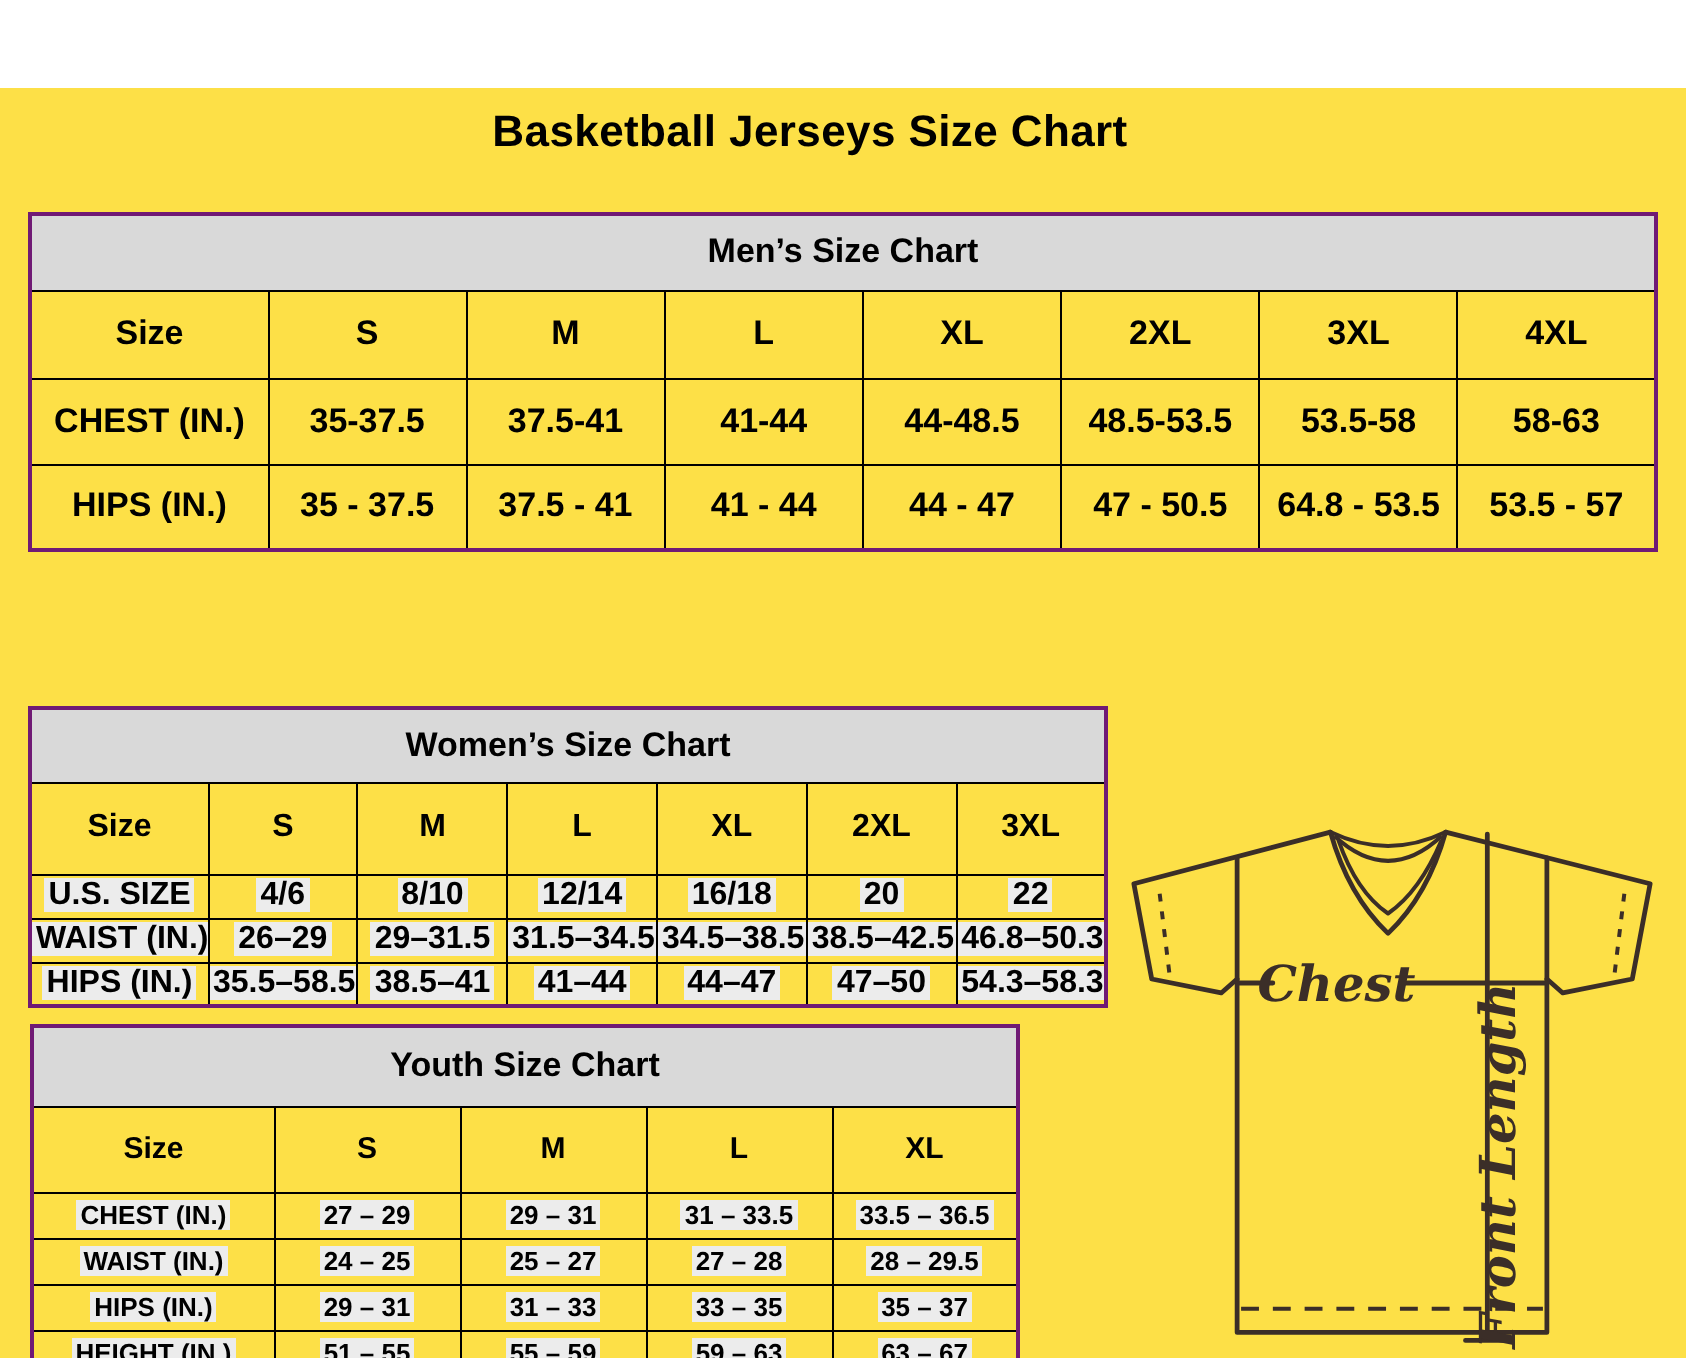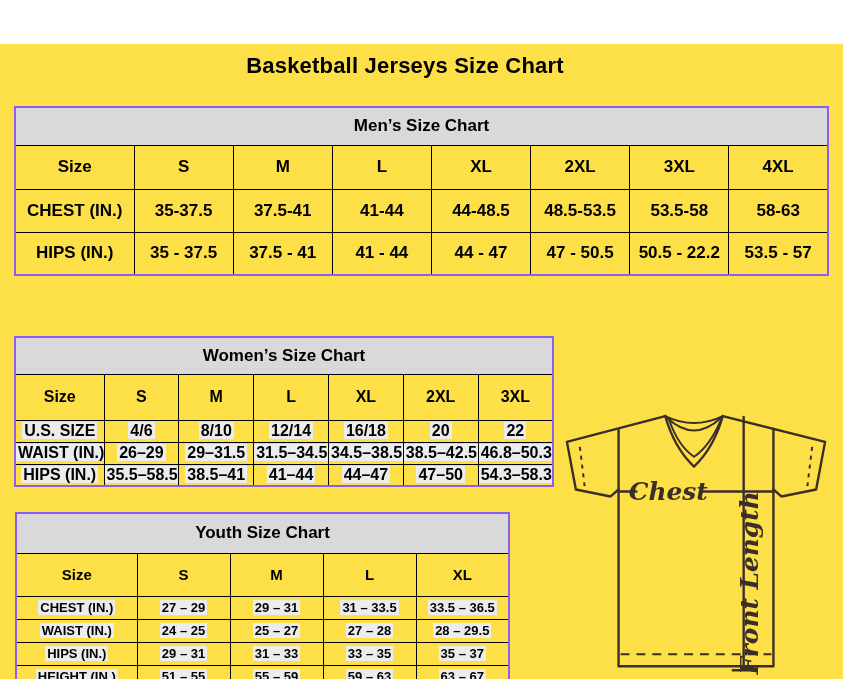--- a/index.html
+++ b/index.html
@@ -1,31 +1,31 @@
 <!DOCTYPE html>
 <html><head>
 <meta charset="utf-8">
 <style>
   html,body{margin:0;padding:0;background:#ffffff;}
   #page{position:relative;width:843px;height:679px;background:#fde047;overflow:hidden;
         font-family:"Liberation Sans",sans-serif;color:#000;margin-top:44px;}
   #main-title{position:absolute;left:0;top:9px;width:810px;text-align:center;
               font-size:22px;font-weight:bold;letter-spacing:.2px;}
   table.sizetable{position:absolute;border-collapse:collapse;table-layout:fixed;
-                  border:2px solid #8b5cf6;font-weight:bold;}
+                  border:2px solid #701a75;font-weight:bold;}
   table.sizetable td{border:1px solid #000;text-align:center;vertical-align:middle;padding:0;
                      overflow:hidden;white-space:nowrap;}
   td.ttl{background:#d9d9d9;font-size:17px;}
   
   #men-table{left:14px;top:62px;width:815px;}
   #men-table tr.trow-title{height:38px;}
   #men-table tr.trow-size{height:44px;font-size:17px;}
   #men-table tr.trow-data{height:43px;font-size:17px;}
   
-  #women-table{left:14px;top:292px;width:540px;}
+  #women-table{left:14px;top:309px;width:540px;}
   #women-table tr.trow-title{height:37px;}
   #women-table tr.trow-size{height:46px;font-size:16px;}
   #women-table tr.trow-data{height:22px;font-size:16px;}
   
   #youth-table{left:15px;top:468px;width:495px;}
   #youth-table tr.trow-title{height:40px;}
   #youth-table tr.trow-size{height:43px;font-size:15px;}
   #youth-table tr.trow-data{height:23px;font-size:13px;}
   span.hl{background:#ececec;padding:0 2px;}
   
@@ -80,21 +80,21 @@
       <td>53.5-58</td>
       <td>58-63</td>
     </tr>
     <tr class="trow-data">
       <td>HIPS (IN.)</td>
       <td>35 - 37.5</td>
       <td>37.5 - 41</td>
       <td>41 - 44</td>
       <td>44 - 47</td>
       <td>47 - 50.5</td>
-      <td>50.5 - 22.2</td>
+      <td>64.8 - 53.5</td>
       <td>53.5 - 57</td>
     </tr>
   </tbody>
     </table>
 
   <table class="sizetable" id="women-table">
     <colgroup>
         <col style="width:89px">
         <col>
         <col>

